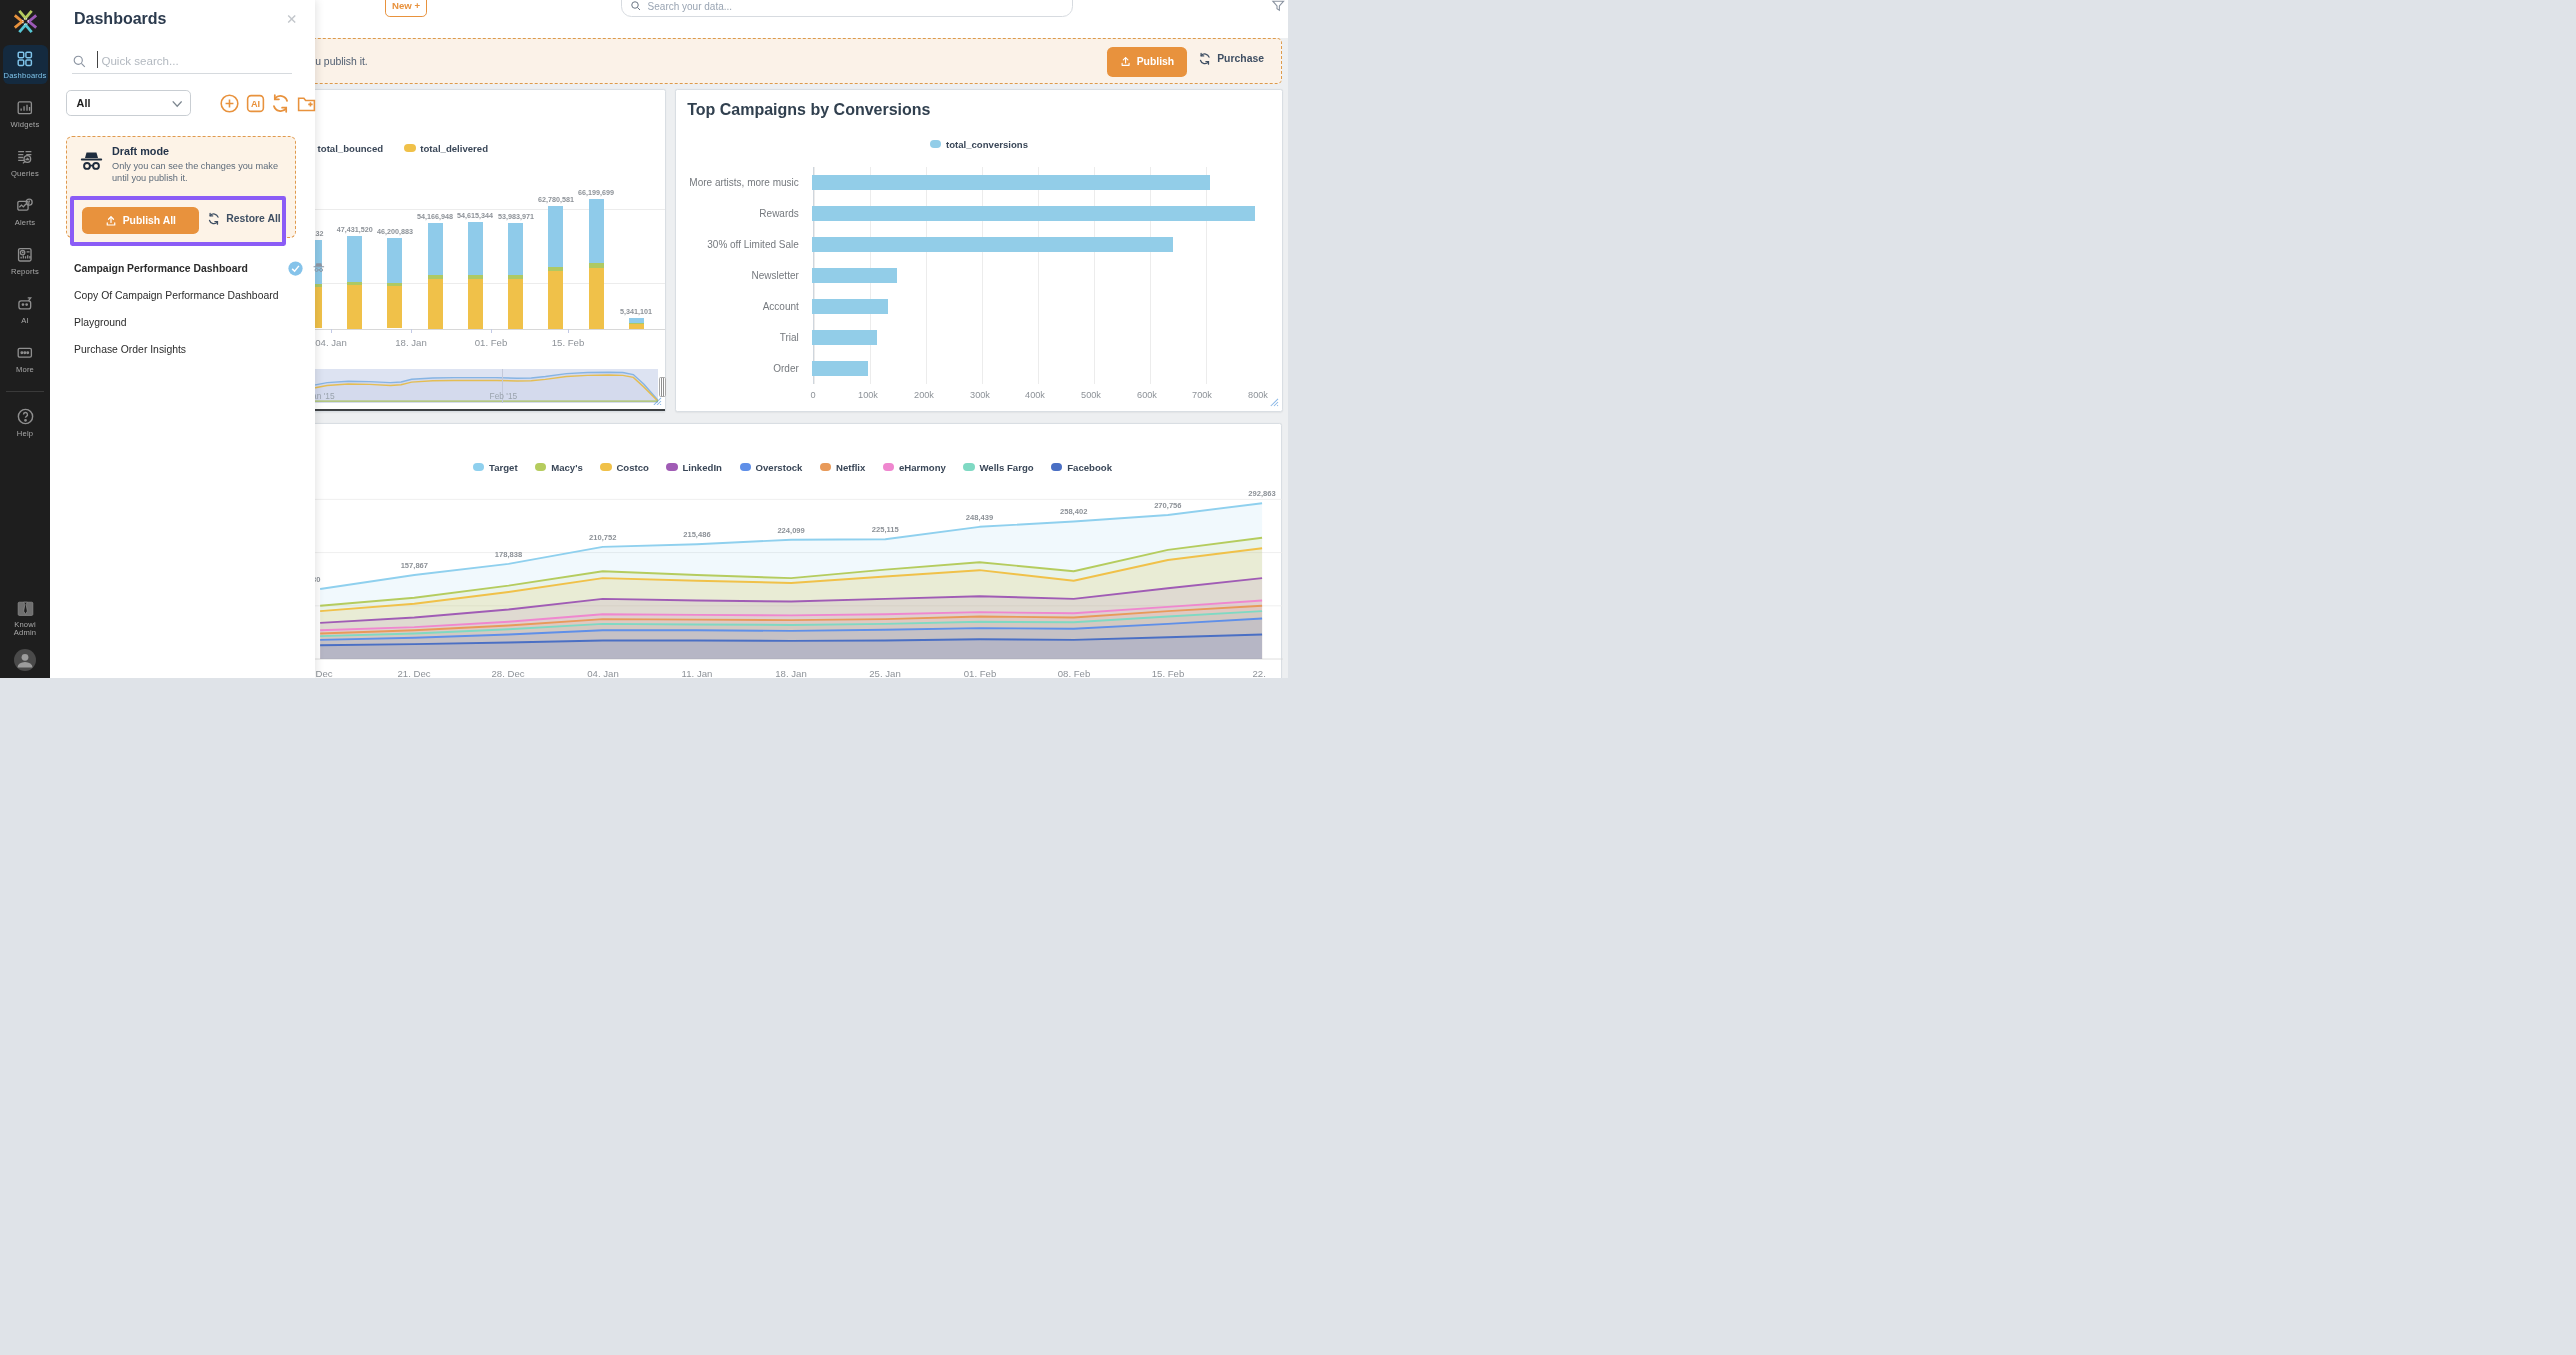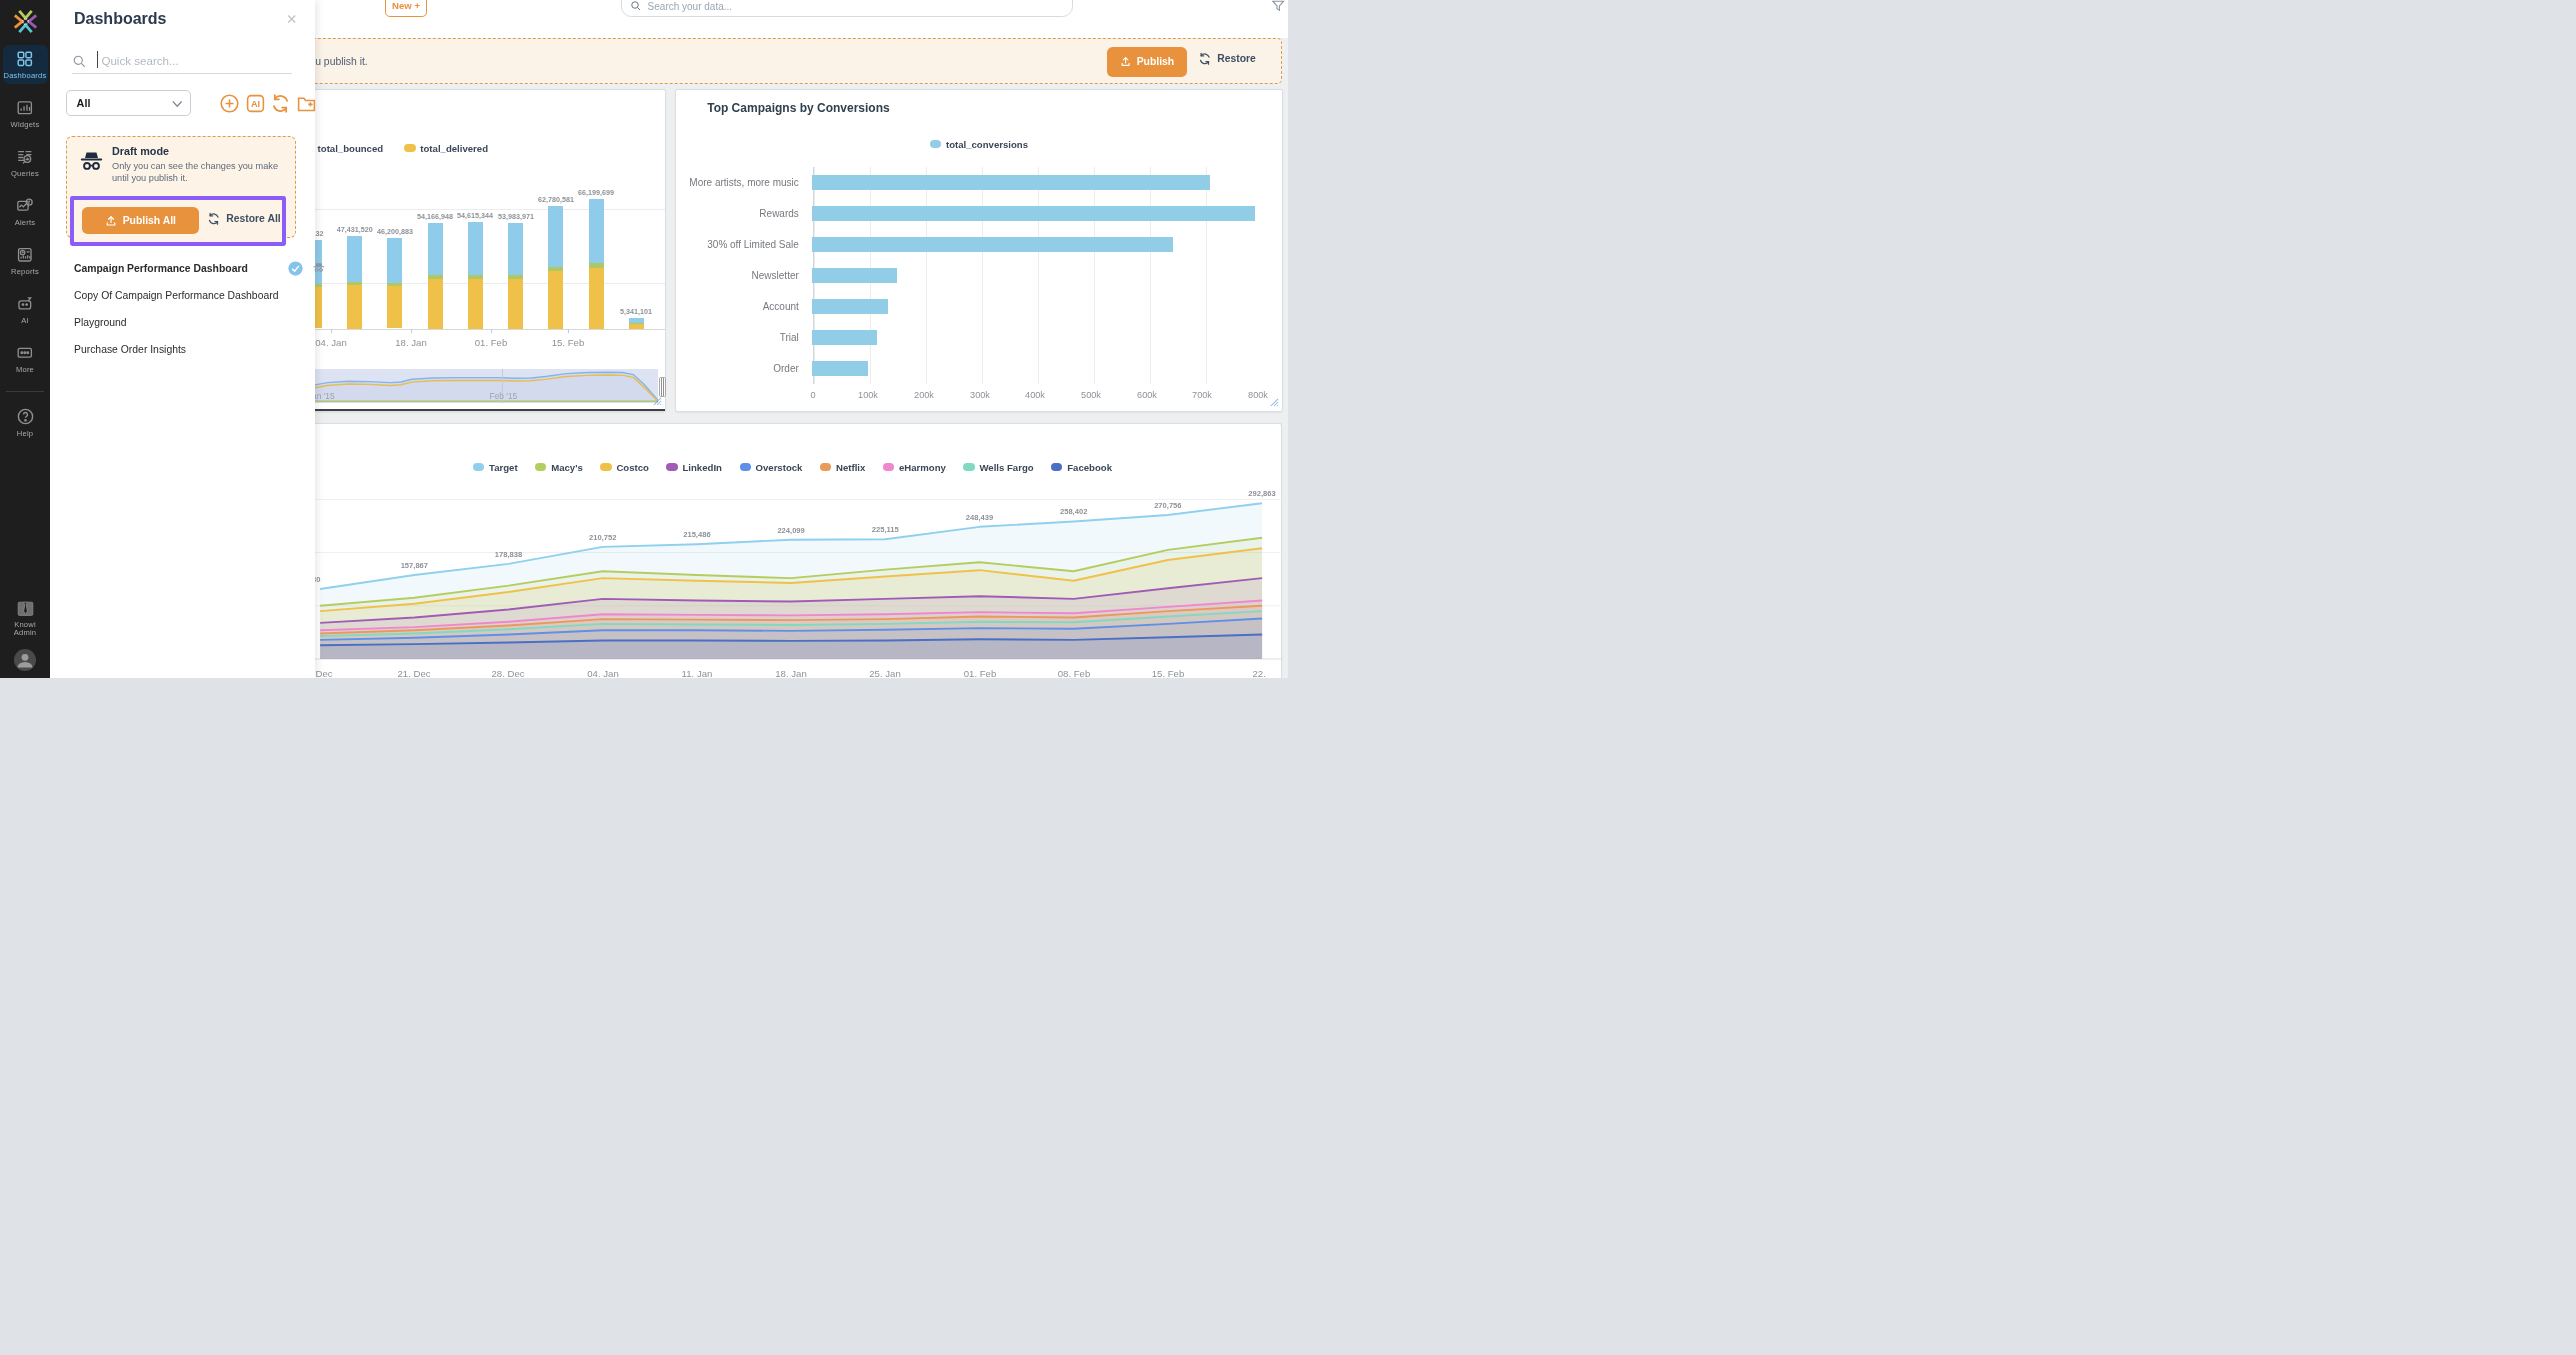--- a/index.html
+++ b/index.html
@@ -73,21 +73,21 @@
   .banner-text { position:absolute; left:11.2px; top:17px; font-size:10.4px; color:#4e5d70; }
   .banner .btn-orange { position:absolute; left:803px; top:8px; width:80px; height:29.5px; }
   .banner .btn-ghost { position:absolute; left:894px; top:12.8px; }
 
   
   .card { position:absolute; background:#fff; border:0.8px solid #d9dee3; border-radius:2.4px;
           box-shadow:0 0.8px 1.6px rgba(0,0,0,.05); z-index:2; }
   #card1 { left:303px; top:89px; width:363px; height:323px; }
   #card2 { left:675px; top:89px; width:608px; height:323px; }
   #card3 { left:303px; top:423px; width:979px; height:271px; }
-  .c-title { position:absolute; left:11.2px; top:11.2px; font-size:12px; font-weight:bold; color:#31404f;margin-left:20px; }
+  .c-title { position:absolute; left:11.2px; top:11.2px; font-size:16px; font-weight:bold; color:#31404f; }
   .legend-row { position:absolute; width:100%; text-align:center; }
   .legend-item { display:inline-flex; align-items:center; margin:0 8.8px; }
   .legend-pill { width:11.2px; height:8px; border-radius:4px; margin-right:4.8px; display:inline-block; }
   .legend-lbl { font-size:9.6px; font-weight:bold; color:#3a4758; }
   .gridline-h { position:absolute; left:0; width:100%; height:0.8px; background:#ececec; }
   .axis-h { position:absolute; left:0; width:100%; height:0.8px; background:#d8d8d8; }
   .bar-label { position:absolute; width:72px; text-align:center; font-size:7.2px; font-weight:bold;
                color:#8d9298; white-space:nowrap; }
   .xtick-lbl { position:absolute; font-size:9.6px; color:#8d9298; transform:translateX(-50%); }
   .tickmark { position:absolute; width:0.8px; height:4px; background:#c2c9e6; }
@@ -144,21 +144,21 @@
         </svg>
       <span>Publish</span>
     </button>
     <button class="btn-ghost">
       <svg width="13.6" height="13.6" viewBox="0 0 24 24" fill="none" stroke="#3f4f63" stroke-width="2.3" stroke-linecap="round">
           <path d="M19.5 9 A8 8 0 0 0 5.8 6.2"></path>
           <path d="M5.5 2.5 L5.5 7 L10 7"></path>
           <path d="M4.5 15 A8 8 0 0 0 18.2 17.8"></path>
           <path d="M18.5 21.5 L18.5 17 L14 17"></path>
         </svg>
-      <span>Restore</span>
+      <span>Purchase</span>
     </button>
   </div>
 
   <div class="card" id="card1">
     <div class="legend-row" style="top:50px;text-align:left;left:-11.2px;">
       <span class="legend-item">
           <span class="legend-pill" id="c1-pill0" style="background: rgb(143, 203, 234);"></span>
           <span class="legend-lbl">total_bounced</span>
         </span>
       <span class="legend-item">

